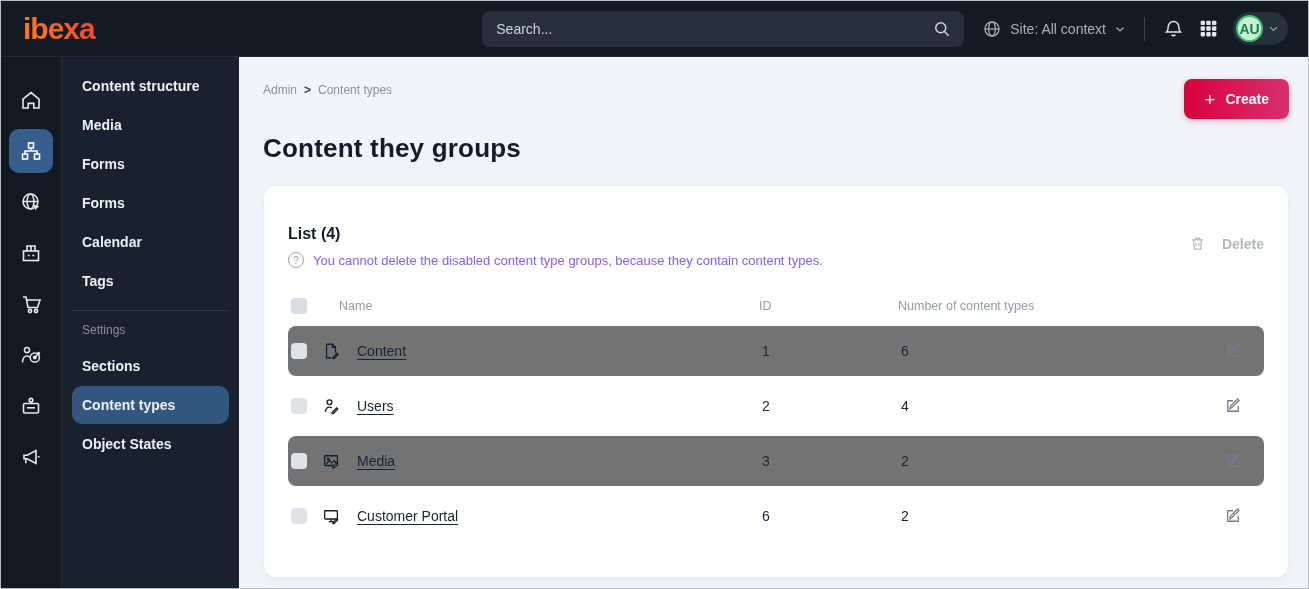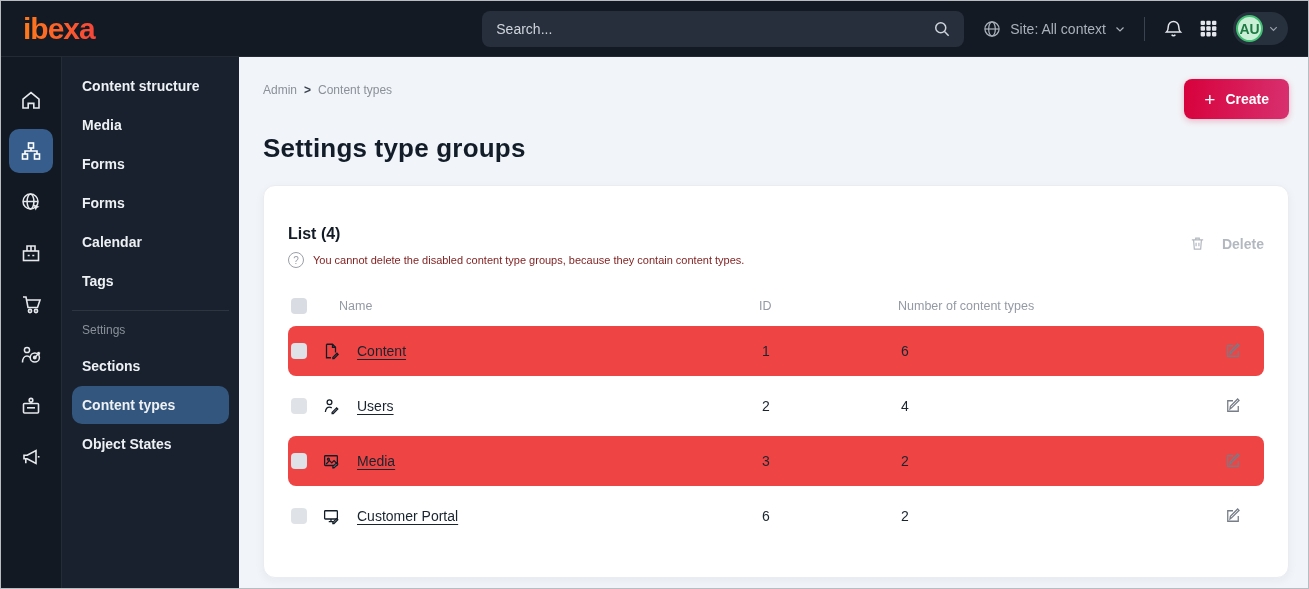--- a/index.html
+++ b/index.html
@@ -85,35 +85,35 @@
     margin-top: 21px; background: #fff; border: 1px solid #e9ecf1; border-radius: 12px;
     padding: 22px 24px 30px; box-shadow: 0 3px 10px rgba(40,60,90,.05); height: 393px;
   }
   .card-head { display: flex; justify-content: space-between; align-items: center; margin-top: 17px; }
   .list-title { font-size: 16px; font-weight: 700; color: #131c26; }
   .list-info { display: flex; align-items: center; gap: 9px; margin-top: 9px; }
   .q-icon {
     width: 16px; height: 16px; border-radius: 50%; border: 1px solid #9aa0a8;
     color: #9aa0a8; font-size: 10px; display: flex; align-items: center; justify-content: center; flex: 0 0 auto;
   }
-  .list-info-text { font-size: 11px; color: #7f1d1d; }
+  .list-info-text { font-size: 13px; color: #8b5cf6; }
   .delete-btn {
     display: flex; align-items: center; gap: 16px; background: transparent; border: 0;
     color: #b3b8c0; font-size: 14px; font-weight: 600; font-family: inherit; cursor: not-allowed;
     align-self: flex-start; padding-top: 10px;
   }
   
   .table { margin-top: 24px; }
   .thead, .trow {
     display: grid; grid-template-columns: 34px 32px 1fr 139px 326px 40px; align-items: center;
   }
   .thead { padding: 6px 0 12px; color: #949aa4; font-size: 12.5px; }
   .thead .col-name { grid-column: 2 / 4; padding-left: 17px; }
   .trow { height: 50px; border-radius: 8px; margin-bottom: 5px; font-size: 14px; }
-  .trow.striped { background: #ef4444; }
+  .trow.striped { background: #737373; }
   .checkbox {
     width: 16px; height: 16px; border-radius: 4px; background: #dfe2e7; margin-left: 3px; cursor: pointer;
   }
   .thead .checkbox { background: #d9dce2; }
   .row-icon { display: flex; align-items: center; color: #131c26; }
   .row-name { padding-left: 3px; }
   .row-name a { color: #19242f; font-weight: 500; text-decoration: underline; text-underline-offset: 3px; }
   .cell-id, .cell-count { color: #1a2530; padding-left: 3px; }
   .edit-btn { background: none; border: 0; cursor: pointer; color: #767d87; display: flex; }
   svg { display: block; }
@@ -262,21 +262,21 @@
     <div class="main-head">
       <div class="breadcrumb">
         <span>Admin</span><span class="sep">&gt;</span><span>Content types</span>
       </div>
       <button class="create-btn">
         <span class="plus">+</span>
         <span>Create</span>
       </button>
     </div>
 
-    <h1 class="page-title">Settings type groups</h1>
+    <h1 class="page-title">Content they groups</h1>
 
     <section class="card">
       <div class="card-head">
         <div>
           <div class="list-title">List (4)</div>
           <div class="list-info">
             <span class="q-icon">?</span>
             <span class="list-info-text">You cannot delete the disabled content type groups, because they contain content types.</span>
           </div>
         </div>

